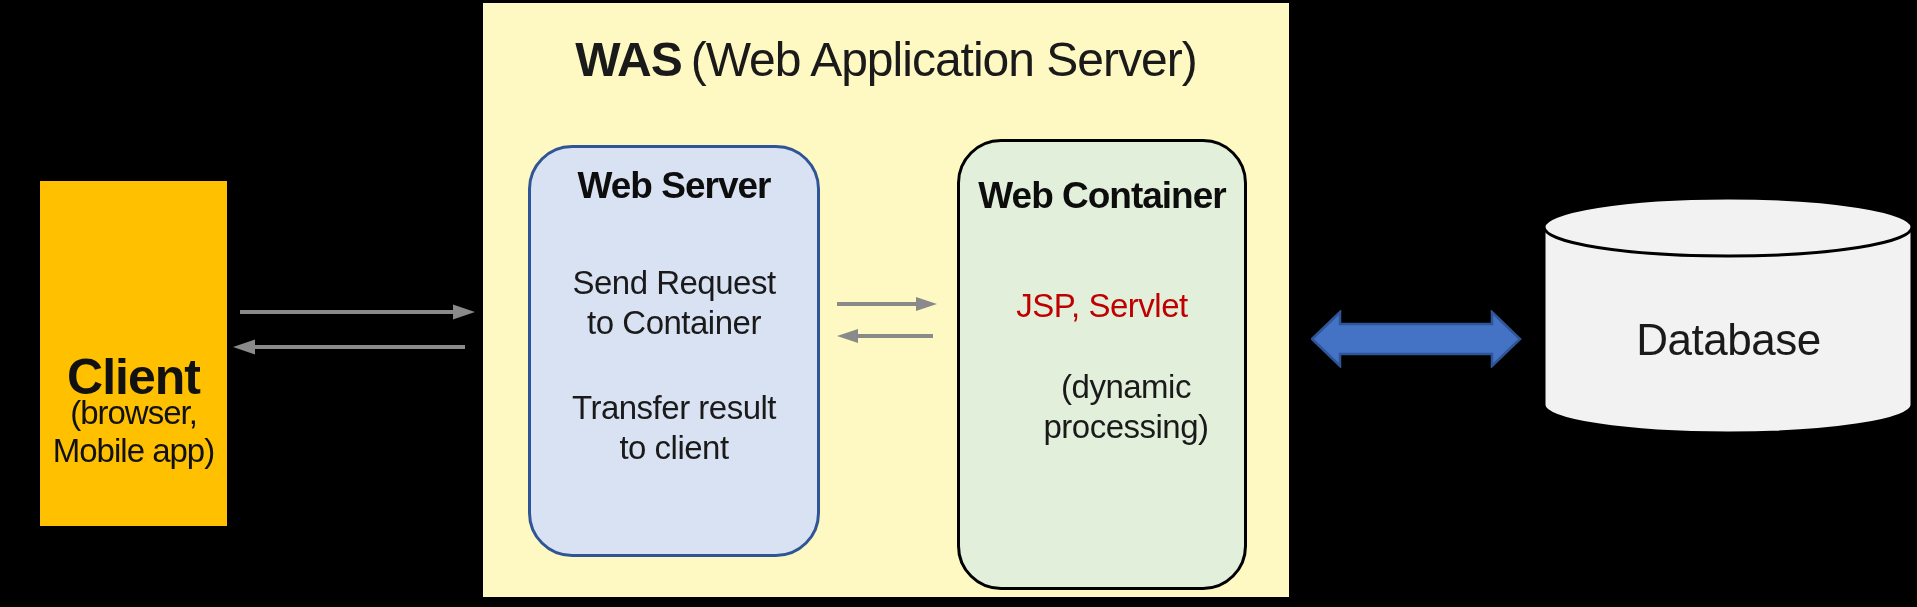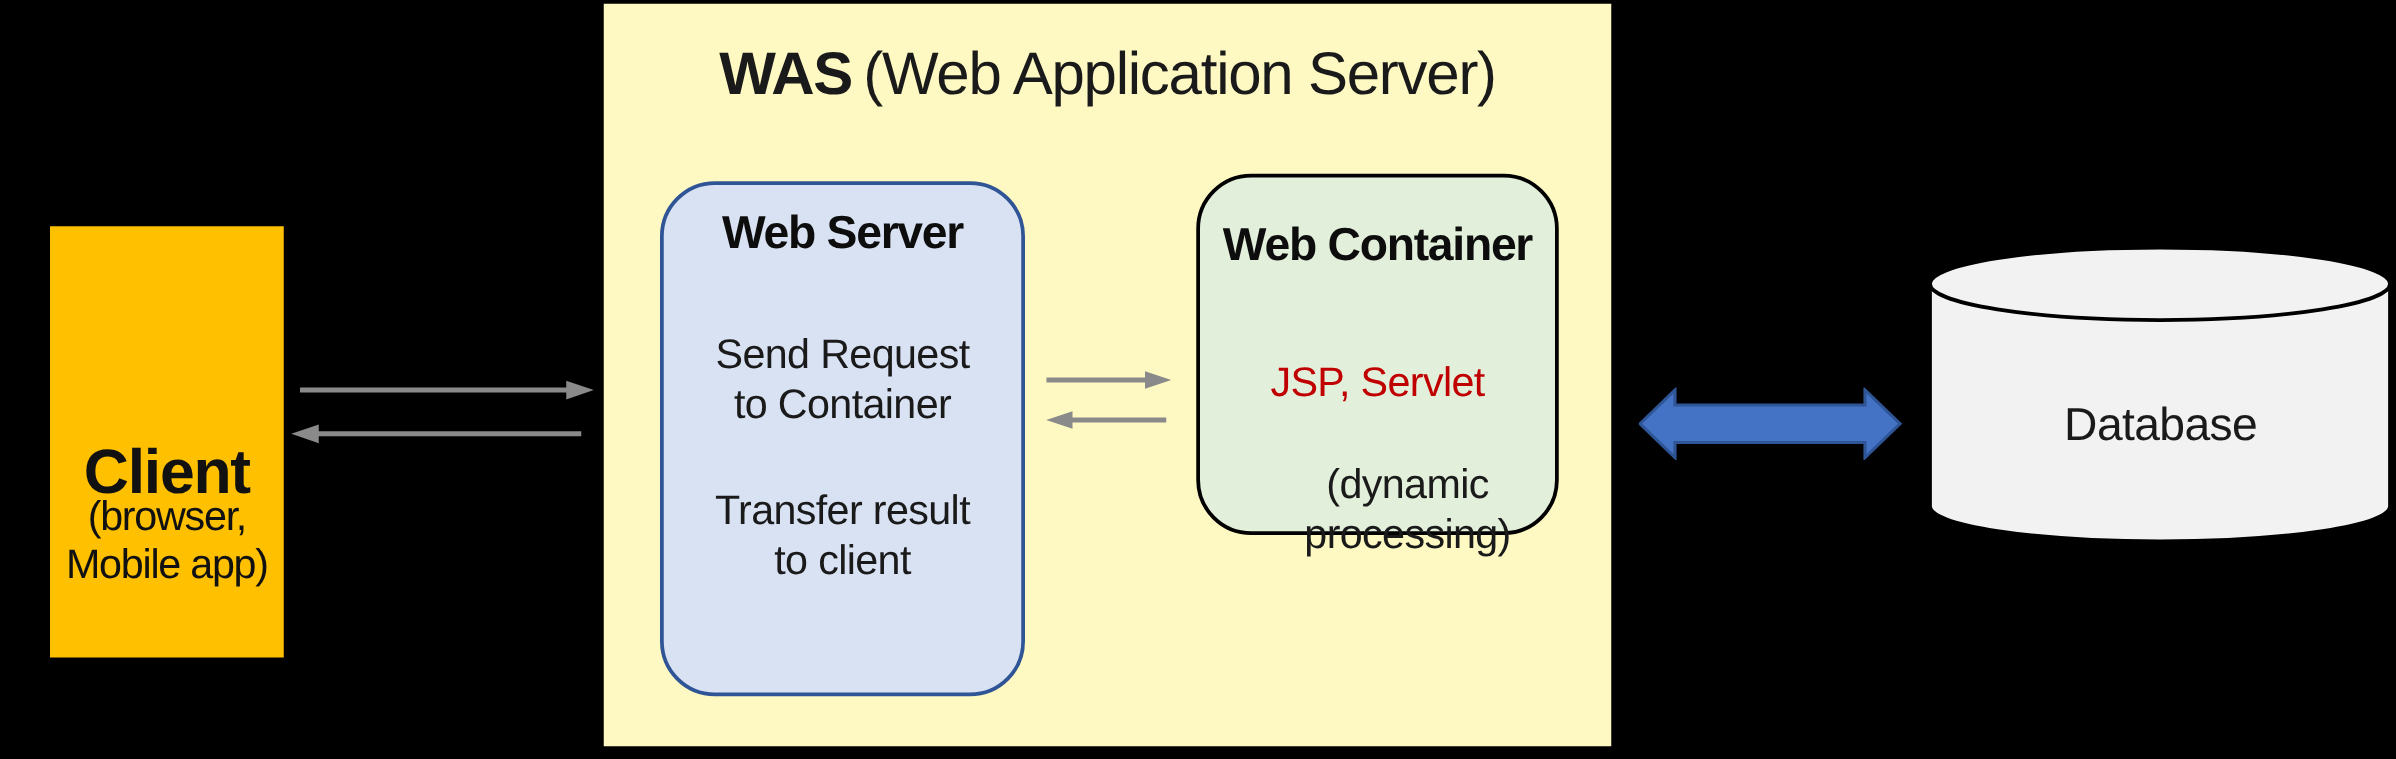--- a/index.html
+++ b/index.html
@@ -34,34 +34,34 @@
     top: 28px; font-size: 48px; letter-spacing: -1px; line-height: 58px; color: #1a1a1a;
   }
   .was-title .t-bold { font-weight: bold; margin-right: 9px; }
 
   
   .inner-box {
     border-style: solid; border-width: 3px; border-radius: 44px;
     box-sizing: border-box;
   }
   .web-server-box  { left: 45px;  top: 142px; width: 292px; height: 412px; }
-  .web-container-box { left: 474px; top: 136px; width: 290px; height: 289px; }
+  .web-container-box { left: 474px; top: 136px; width: 290px; height: 451px; }
   .inner-title { font-size: 37px; font-weight: bold; letter-spacing: -1px; line-height: 42px; color: #0d0d0d; }
   .ws-title { top: 17px; }
   .wc-title { top: 33px; }
   .note { font-size: 33px; letter-spacing: -0.5px; line-height: 40px; color: #1a1a1a; }
   .ws-note1 { top: 115px; }
   .ws-note2 { top: 240px; }
   .wc-tech  { top: 144px; font-size: 33px; letter-spacing: -0.5px; line-height: 40px; }
   .wc-note  { top: 225px; padding-left: 48px; }
 
   
   .db-label {
     left: 1540px; top: 314px; width: 377px; text-align: center;
-    font-size: 37px; font-weight: 300; letter-spacing: -0.5px; line-height: 52px; color: #1a1a1a;
+    font-size: 44px; font-weight: 300; letter-spacing: -0.5px; line-height: 52px; color: #1a1a1a;
   }
 </style>
 </head>
 <body>
 
 <div class="canvas">
 
   <div class="abs client-box" style="background-color: rgb(255, 192, 0);">
     <div class="abs center-text client-title">Client</div>
     <div class="abs center-text client-sub">

